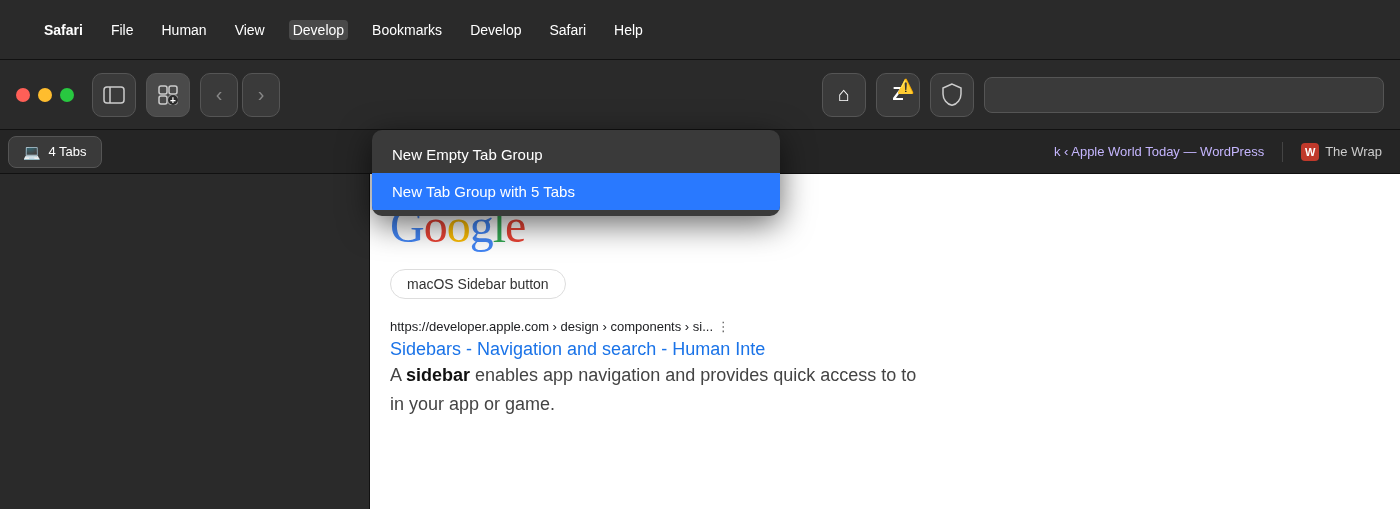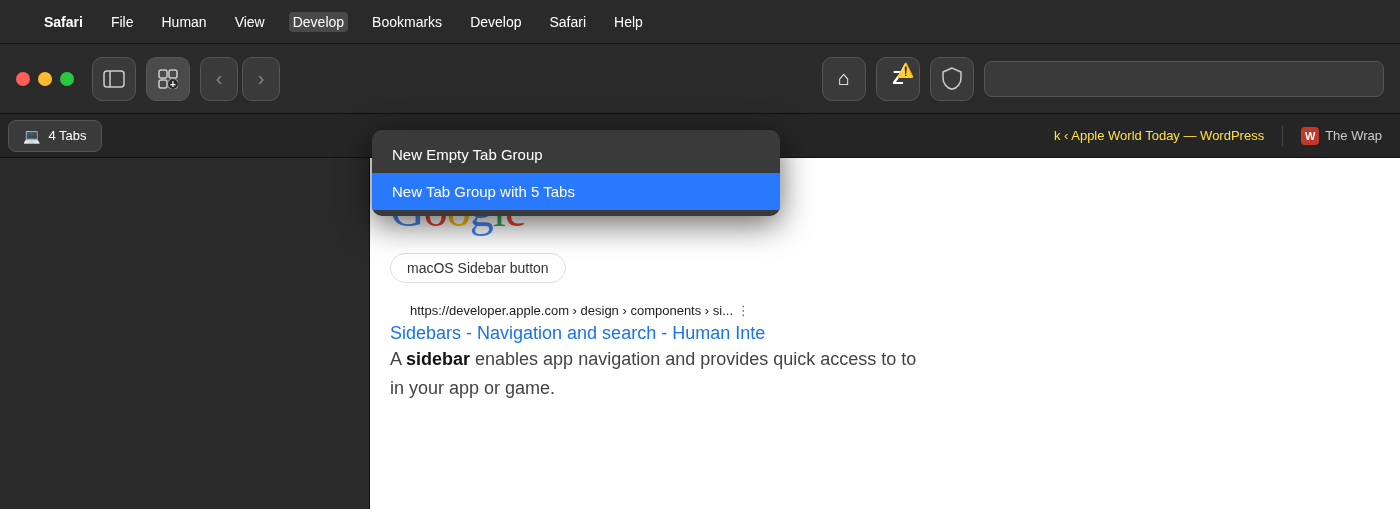--- a/index.html
+++ b/index.html
@@ -8,21 +8,21 @@
       height: 509px;
       overflow: hidden;
       font-family: -apple-system, BlinkMacSystemFont, 'SF Pro Text', 'Helvetica Neue', sans-serif;
       background: #1e1e1e;
     }
 
     
     .menubar {
       display: flex;
       align-items: center;
-      height: 44px;
+      height: 60px;
       background: #2a2a2a;
       padding: 0 16px;
       gap: 20px;
       border-bottom: 1px solid #111;
     }
     .menubar-apple {
       font-size: 18px;
       color: #fff;
       margin-right: 4px;
     }
@@ -171,21 +171,21 @@
       font-size: 14px;
     }
 
     .tab-separator {
       width: 1px;
       height: 20px;
       background: #444;
     }
 
     .tab-label-long {
-      color: #fde047;
+      color: #c4b5fd;
       font-size: 13px;
       padding: 4px 10px;
       cursor: pointer;
     }
 
     .tab-wrap {
       display: flex;
       align-items: center;
       gap: 6px;
       padding: 4px 10px;
@@ -273,21 +273,20 @@
       font-size: 14px;
       color: #333;
       margin-bottom: 20px;
       background: #fff;
     }
 
     .result-url {
       font-size: 13px;
       color: #202124;
       margin-bottom: 4px;
-      margin-left: 20px;
     }
     .result-url span.dots { color: #666; }
 
     .result-title {
       font-size: 18px;
       color: #1a73e8;
       margin-bottom: 0;
       line-height: 1.3;
     }
 

